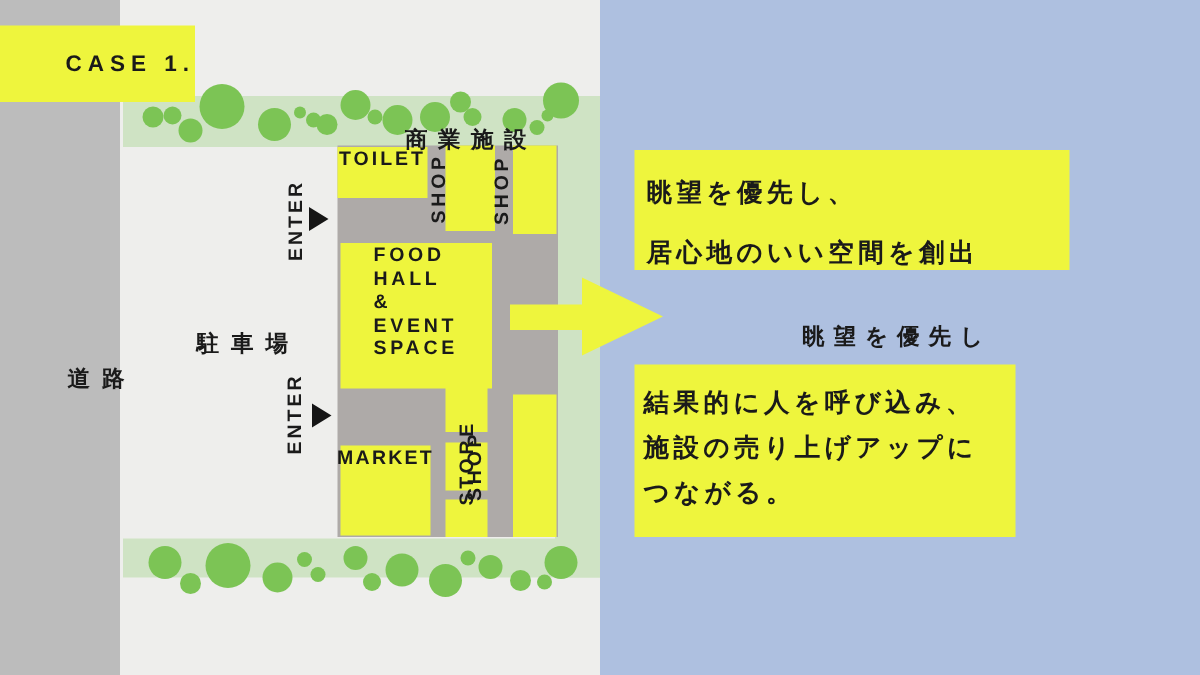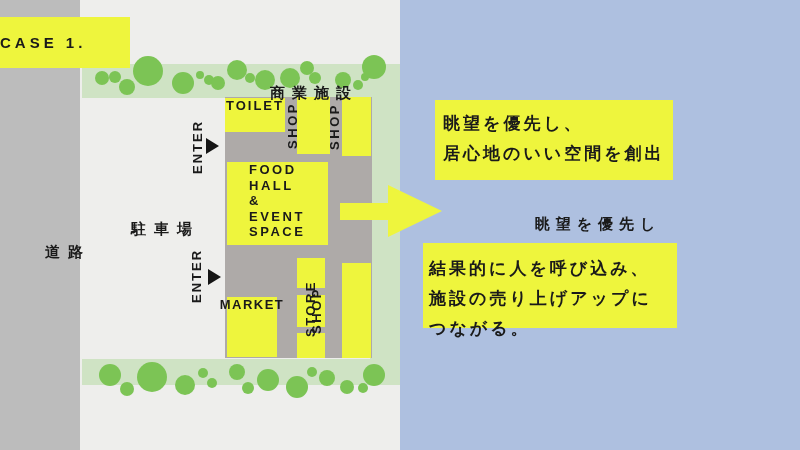--- a/index.html
+++ b/index.html
@@ -20,22 +20,22 @@
   .band-right{left:370px;top:64px;width:30px;height:321px;}
   .trees{left:0;top:0;width:800px;height:450px;pointer-events:none;}
   .trees circle{fill:#7cc455;}
   .plaza{left:225px;top:97px;width:147px;height:261px;background:#aeaaa8;}
 
   
   .bld{background:#eef53d;display:flex;justify-content:center;}
   .bld-toilet{left:225px;top:98px;width:60px;height:34px;}
   .bld-shop-t1{left:297px;top:97px;width:33px;height:57px;}
   .bld-shop-t2{left:342px;top:97px;width:29px;height:59px;}
-  .bld-foodhall{left:227px;top:162px;width:101px;height:83px;justify-content:flex-start;}
-  .bld-market{left:227px;top:297px;width:50px;height:60px;}
+  .bld-foodhall{left:227px;top:162px;width:101px;height:97px;justify-content:flex-start;}
+  .bld-market{left:227px;top:297px;width:60px;height:60px;}
   .bld-store-a{left:297px;top:258px;width:28px;height:30px;}
   .bld-store-b{left:297px;top:295px;width:28px;height:32px;}
   .bld-store-c{left:297px;top:333px;width:28px;height:25px;}
   .bld-shop-b{left:342px;top:263px;width:29px;height:95px;}
 
   .bld-label{font-weight:bold;font-size:13px;letter-spacing:2px;white-space:nowrap;}
   .foodhall-label{font-weight:bold;font-size:13px;letter-spacing:2.5px;line-height:15.5px;
     white-space:pre-line;padding-left:22px;}
   .market-label{font-weight:bold;font-size:13px;letter-spacing:1.5px;white-space:nowrap;}
   .vlabel{font-weight:bold;font-size:13px;letter-spacing:2.5px;white-space:nowrap;
@@ -52,35 +52,35 @@
     border-left:13px solid #151515;}
   .tri-1{left:206px;top:138px;}
   .tri-2{left:208px;top:269px;}
 
   
   .big-arrow{left:336px;top:180px;width:110px;height:62px;}
   .big-arrow polygon{fill:#eef53d;}
 
   
   .case-box{left:0;top:17px;width:130px;height:51px;background:#eef53d;
-    display:flex;align-items:center;justify-content:flex-start;}
+    display:flex;align-items:center;justify-content:flex-end;}
   .case-label{font-weight:bold;font-size:15px;letter-spacing:4px;white-space:nowrap;}
 
   
   .jp{font-weight:bold;font-size:15px;white-space:nowrap;}
   .road-label{left:11px;top:220px;width:80px;text-align:right;letter-spacing:8px;text-indent:8px;margin-top:23px;}
   .parking-label{left:108px;top:220px;width:92px;text-align:right;letter-spacing:8px;text-indent:8px;}
   .facility-label{left:246px;top:84px;width:112px;text-align:right;letter-spacing:7px;text-indent:7px;}
 
   
   .callout{background:#eef53d;font-weight:bold;font-size:17px;letter-spacing:3px;
     white-space:pre-line;color:#1a1a1a;}
-  .callout-top{left:423px;top:100px;width:238px;height:80px;line-height:30px;
-    padding:9px 0 0 8px;box-sizing:border-box;margin-left:12px;}
-  .callout-bottom{left:423px;top:243px;width:254px;height:85px;line-height:30px;
+  .callout-top{left:423px;top:100px;width:290px;height:80px;line-height:40px;
+    padding:9px 0 0 8px;box-sizing:border-box;}
+  .callout-bottom{left:423px;top:243px;width:254px;height:115px;line-height:30px;
     padding:11px 0 0 6px;box-sizing:border-box;}
   .lake-label{left:528px;top:215px;width:140px;text-align:center;
     font-weight:bold;font-size:15px;letter-spacing:6px;white-space:nowrap;}
 </style>
 </head>
 <body>
 
 <div class="stage">
 
   <div class="abs road"></div>

